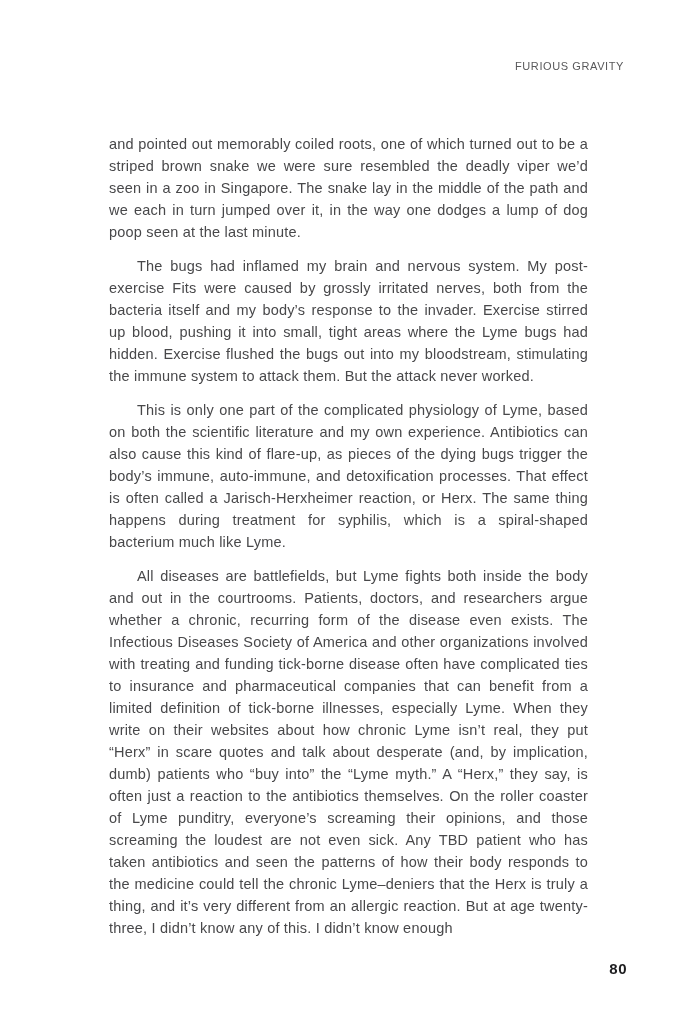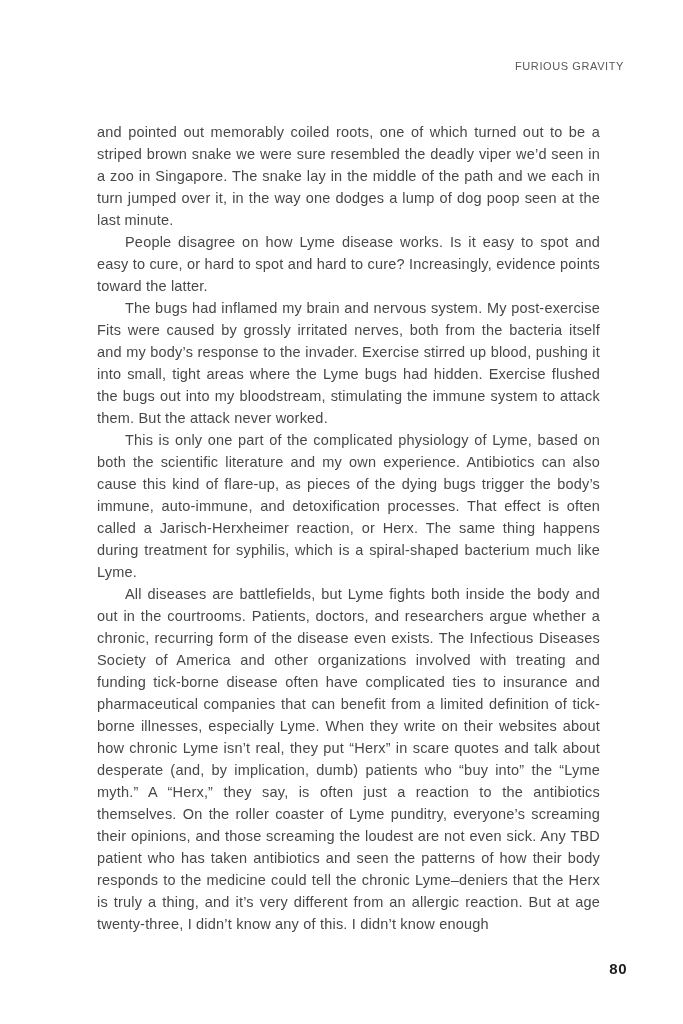--- a/index.html
+++ b/index.html
@@ -29,21 +29,21 @@
     left: 97px;
     top: 121px;
     width: 503px;
     font-size: 14.5px;
     line-height: 22px;
     letter-spacing: 0.2px;
     text-align: justify;
     color: var(--body-text, #48484a);
   }
   .para {
-    margin: 0;
+    margin: 12px;
     text-indent: 28px;
   }
   .para.first {
     text-indent: 0;
   }
   .folio {
     position: absolute;
     top: 960px;
     right: 56px;
     font-size: 15px;
@@ -54,21 +54,20 @@
 </style>
 </head>
 <body>
 
 <div class="page">
 
   <div class="running-header">FURIOUS GRAVITY</div>
 
   <div class="body-text">
     <p class="para first">and pointed out memorably coiled roots, one of which turned out to be a striped brown snake we were sure resembled the deadly viper we’d seen in a zoo in Singapore. The snake lay in the middle of the path and we each in turn jumped over it, in the way one dodges a lump of dog poop seen at the last minute.</p>
-    <p class="para">People disagree on how Lyme disease works. Is it easy to spot and easy to cure, or hard to spot and hard to cure? Increasingly, evidence points toward the latter.</p>
     <p class="para">The bugs had inflamed my brain and nervous system. My post-exercise Fits were caused by grossly irritated nerves, both from the bacteria itself and my body’s response to the invader. Exercise stirred up blood, pushing it into small, tight areas where the Lyme bugs had hidden. Exercise flushed the bugs out into my bloodstream, stimulating the immune system to attack them. But the attack never worked.</p>
     <p class="para">This is only one part of the complicated physiology of Lyme, based on both the scientific literature and my own experience. Antibiotics can also cause this kind of flare-up, as pieces of the dying bugs trigger the body’s immune, auto-immune, and detoxification processes. That effect is often called a Jarisch-Herxheimer reaction, or Herx. The same thing happens during treatment for syphilis, which is a spiral-shaped bacterium much like Lyme.</p>
     <p class="para">All diseases are battlefields, but Lyme fights both inside the body and out in the courtrooms. Patients, doctors, and researchers argue whether a chronic, recurring form of the disease even exists. The Infectious Diseases Society of America and other organizations involved with treating and funding tick-borne disease often have complicated ties to insurance and pharmaceutical companies that can benefit from a limited definition of tick-borne illnesses, especially Lyme. When they write on their websites about how chronic Lyme isn’t real, they put “Herx” in scare quotes and talk about desperate (and, by implication, dumb) patients who “buy into” the “Lyme myth.” A “Herx,” they say, is often just a reaction to the antibiotics themselves. On the roller coaster of Lyme punditry, everyone’s screaming their opinions, and those screaming the loudest are not even sick. Any TBD patient who has taken antibiotics and seen the patterns of how their body responds to the medicine could tell the chronic Lyme–deniers that the Herx is truly a thing, and it’s very different from an allergic reaction. But at age twenty-three, I didn’t know any of this. I didn’t know enough</p>
   </div>
 
   <div class="folio">80</div>
 
 </div>
 
 </body></html>

